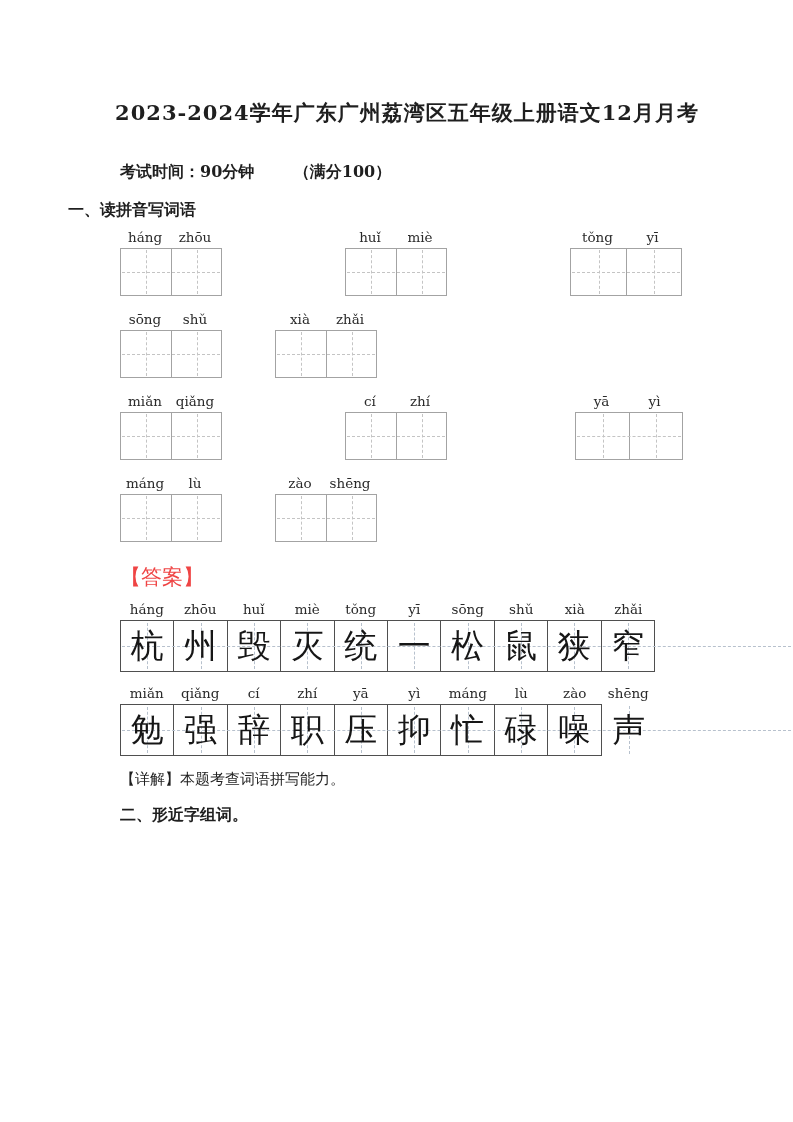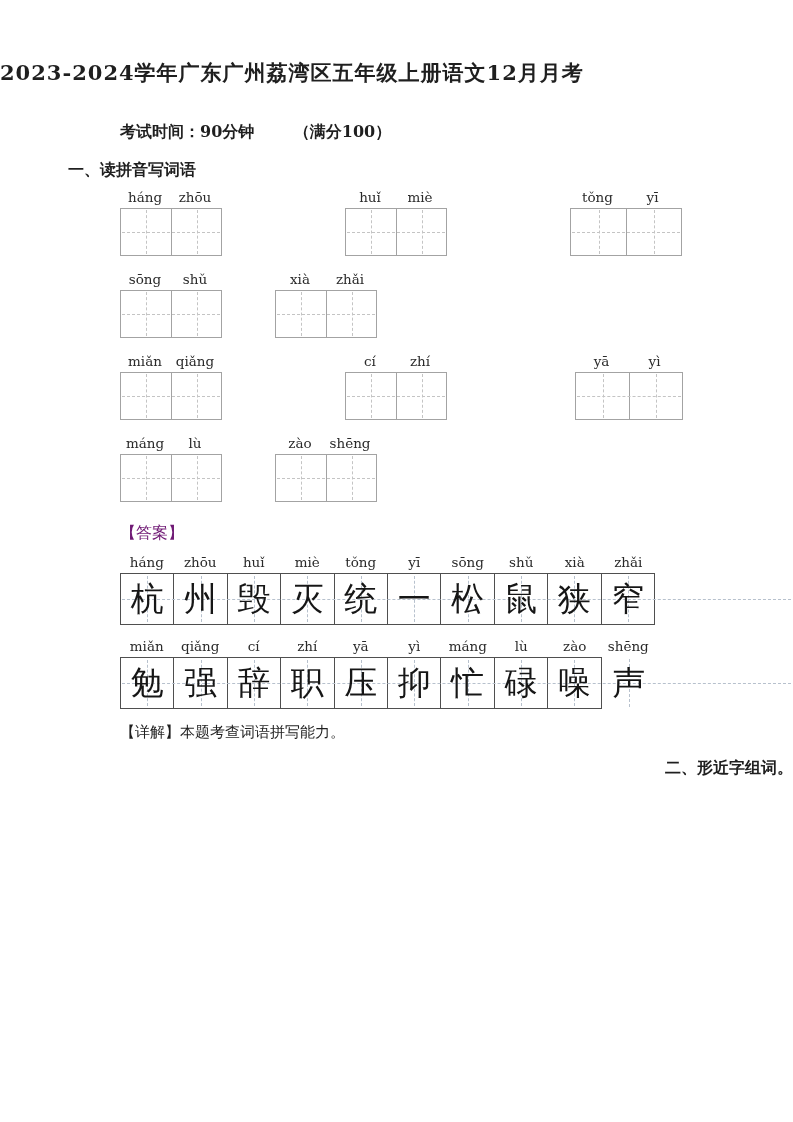--- a/index.html
+++ b/index.html
@@ -3,58 +3,58 @@
 <meta charset="utf-8">
 <style>
   * { margin:0; padding:0; box-sizing:border-box; }
   html,body { background:#e8e8e8; }
   .page {
     position:relative; width:793px; height:1122px; margin:0 auto;
     background:#ffffff; overflow:hidden;
     font-family:"DejaVu Serif","Liberation Serif",serif;
     color:#1f1f1f;
   }
-  .title { padding-top:52px; text-align:left; font-weight:bold;
-           font-size:21px; line-height:42px; letter-spacing:1px; }
+  .title { padding-top:92px; text-align:center; font-weight:bold;
+           font-size:21px; line-height:42px; letter-spacing:1px;margin-left:21px; }
   .exam-info { margin:28px 0 0 120px; font-weight:bold; font-size:16px; }
   .exam-info .marks { margin-left:34px; }
   .heading { margin:17px 0 0 68px; font-weight:bold; font-size:16px; }
   .q1 { margin:14px 0 0 120px; font-size:15px; }
 
   
   .exercise { position:relative; margin:8px 0 0 120px; width:560px; }
   .ex-row { position:relative; height:82px; }
   .ex-group { position:absolute; top:0; }
   .pin-row { display:flex; height:17px; margin-bottom:2px; }
   .pin { display:inline-block; text-align:center; font-size:13.5px; color:#2a2a2a; }
   .box-row { position:relative; display:flex; border:1px solid #a3a3a3; background:#fff; }
   .box-cell { position:relative; height:46px; }
   .box-cell.bl { border-left:1px solid #a3a3a3; }
   .vdash { position:absolute; left:50%; top:1px; bottom:1px; width:0; border-left:1px dashed #c4c4c4; }
   .hdash { position:absolute; left:1px; right:1px; top:50%; height:0; border-top:1px dashed #c4c4c4; }
 
   
-  .blue-label { margin:6px 16px 0 120px; font-size:16px; color:#701a75; }
+  .blue-label { margin:6px 16px 0 120px; font-size:21px; color:#ef4444; }
   .ans-block { margin:10px 0 0 120px; }
   .ans-block + .ans-block { margin-top:13px; }
   .ans-pin-row { display:flex; height:18px; margin-bottom:1px; }
   .ans-pin { display:inline-block; width:53.5px; text-align:center; font-size:13.5px; color:#2a2a2a; }
   .ans-grid { position:relative; display:flex; }
   .ans-cell { position:relative; width:54.4px; height:52px;
               display:flex; align-items:center; justify-content:center; }
   .ans-cell.bordered { border:1px solid #4f4f4f; }
   .ans-cell.bordered:not(:first-child) { margin-left:-1px; }
   .vdash2 { position:absolute; left:50%; top:2px; bottom:2px; width:0; border-left:1px dashed #b7c1cd; }
   .hdash2 { position:absolute; left:2px; right:2px; top:50%; height:0; border-top:1px dashed #b7c1cd; }
   .hanzi { position:relative; z-index:1; font-size:33px;
            font-family:"DejaVu Serif",serif; color:#161616; }
 
   .detail { margin:14px 0 9px 120px; font-size:15px; }
   .para { margin:10px 118px 0 120px; font-size:15px; line-height:30px; text-align:justify; }
-  .heading2 { margin:16px 0 0 120px; font-weight:bold; font-size:16px;text-align:right; }
+  .heading2 { margin:16px 0 0 120px; font-weight:bold; font-size:16px; }
 </style>
 </head>
 <body>
 
 <div class="page">
 
   <div class="title">
     <div>2023-2024学年广东广州荔湾区五年级上册语文12月月考</div>
   </div>
 

